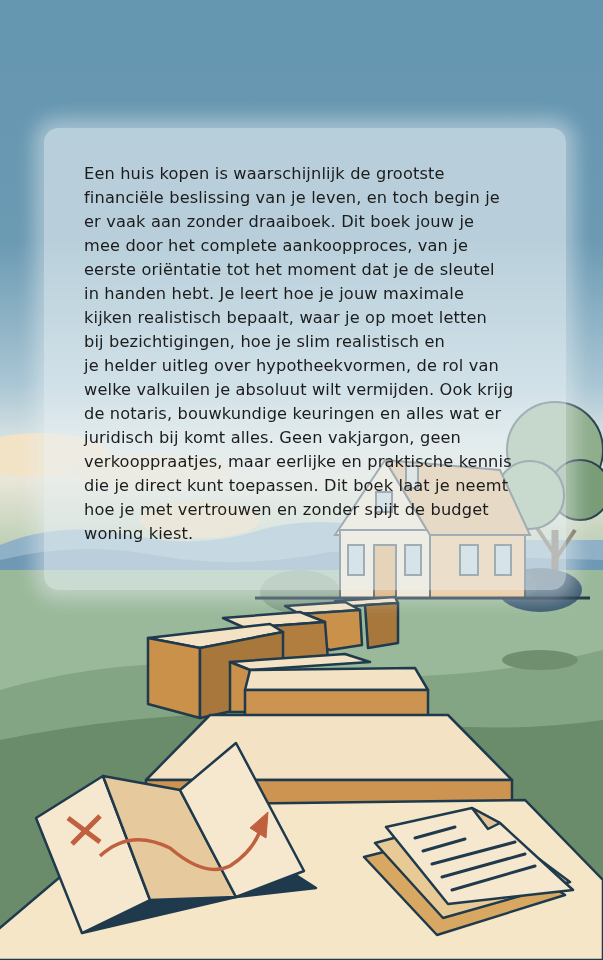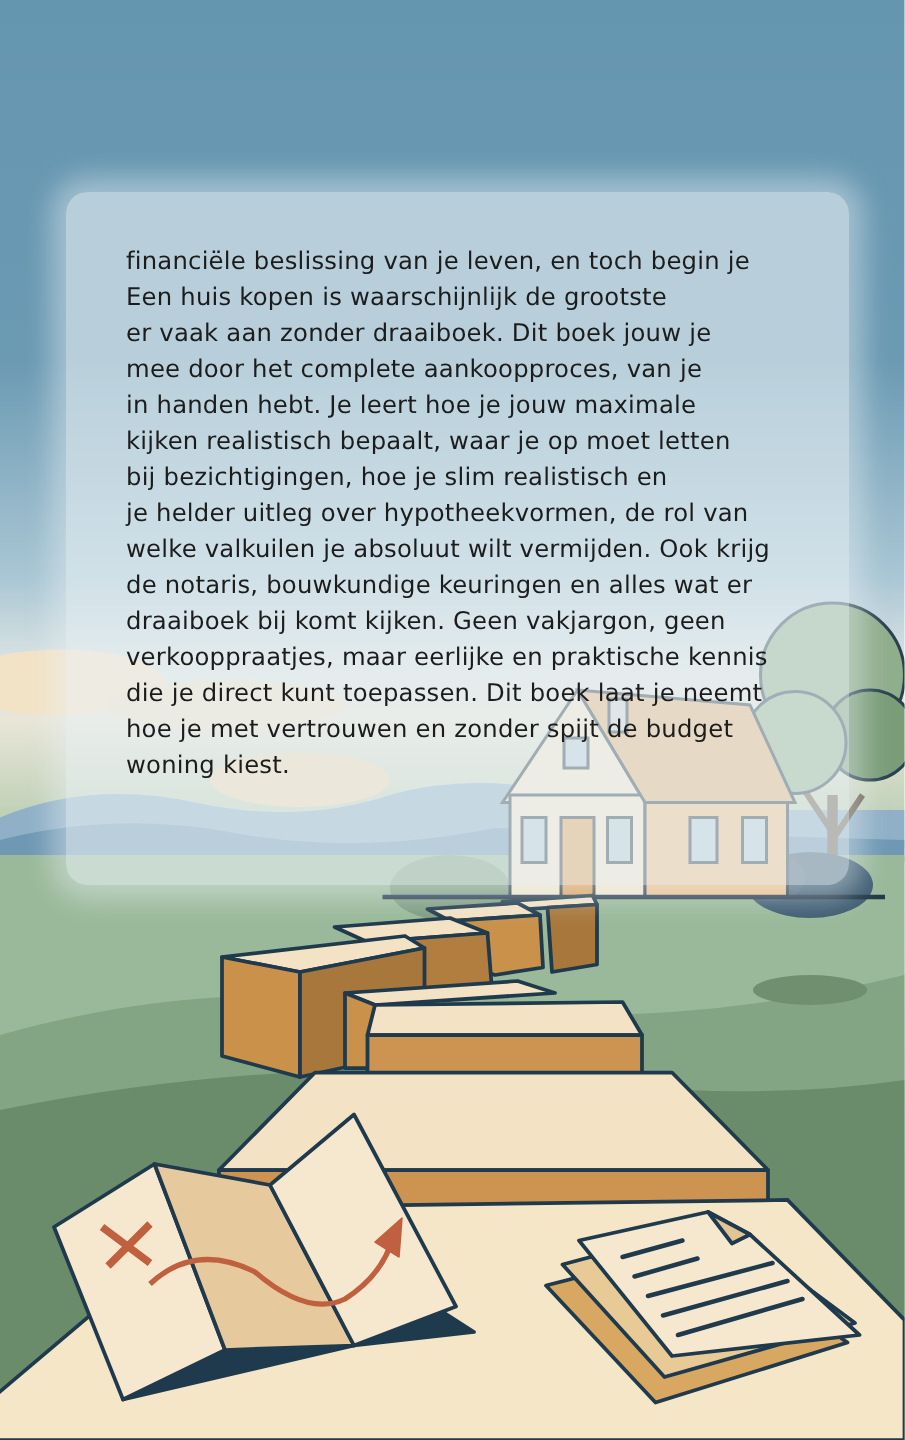--- a/index.html
+++ b/index.html
@@ -110,29 +110,30 @@
         <line x1="432" y1="864" x2="515" y2="842"></line>
         <line x1="442" y1="877" x2="525" y2="854"></line>
         <line x1="452" y1="890" x2="535" y2="866"></line>
       </g>
     </g>
   </svg>
 
   <div class="panel"></div>
 
   <div class="blurb">
+    <span>Een huis kopen is waarschijnlijk de grootste</span>
     <span>financiële beslissing van je leven, en toch begin je</span>
-    <span>Een huis kopen is waarschijnlijk de grootste</span>
     <span>er vaak aan zonder draaiboek. Dit boek jouw je</span>
     <span>mee door het complete aankoopproces, van je</span>
+    <span>eerste oriëntatie tot het moment dat je de sleutel</span>
     <span>in handen hebt. Je leert hoe je jouw maximale</span>
     <span>kijken realistisch bepaalt, waar je op moet letten</span>
     <span>bij bezichtigingen, hoe je slim realistisch en</span>
     <span>je helder uitleg over hypotheekvormen, de rol van</span>
     <span>welke valkuilen je absoluut wilt vermijden. Ook krijg</span>
     <span>de notaris, bouwkundige keuringen en alles wat er</span>
-    <span>draaiboek bij komt kijken. Geen vakjargon, geen</span>
+    <span>juridisch bij komt alles. Geen vakjargon, geen</span>
     <span>verkooppraatjes, maar eerlijke en praktische kennis</span>
     <span>die je direct kunt toepassen. Dit boek laat je neemt</span>
     <span>hoe je met vertrouwen en zonder spijt de budget</span>
     <span>woning kiest.</span>
   </div>
 </div>
 
 </body></html>

